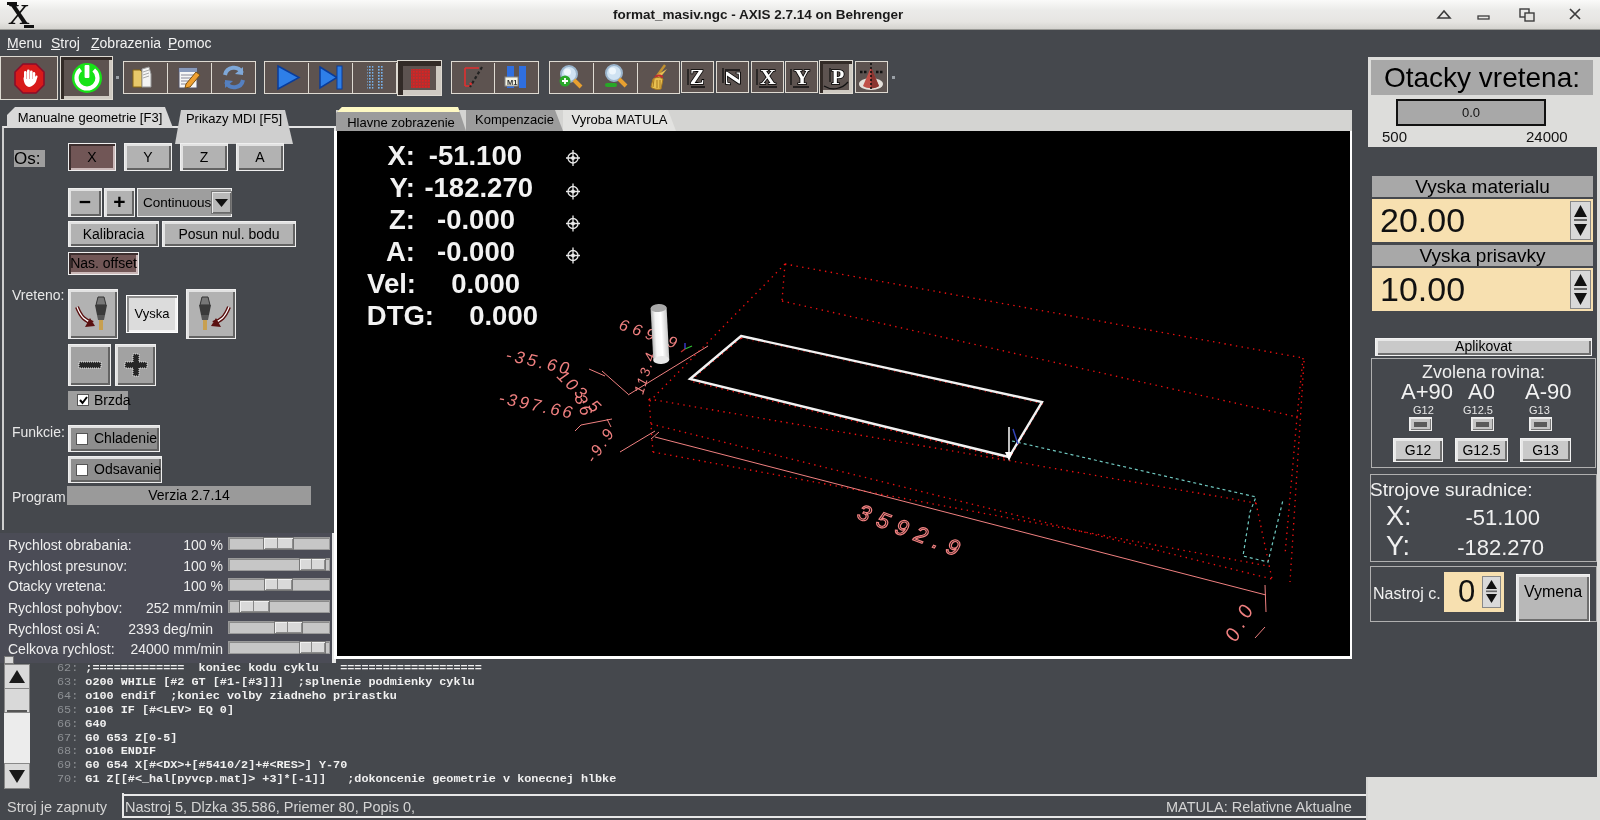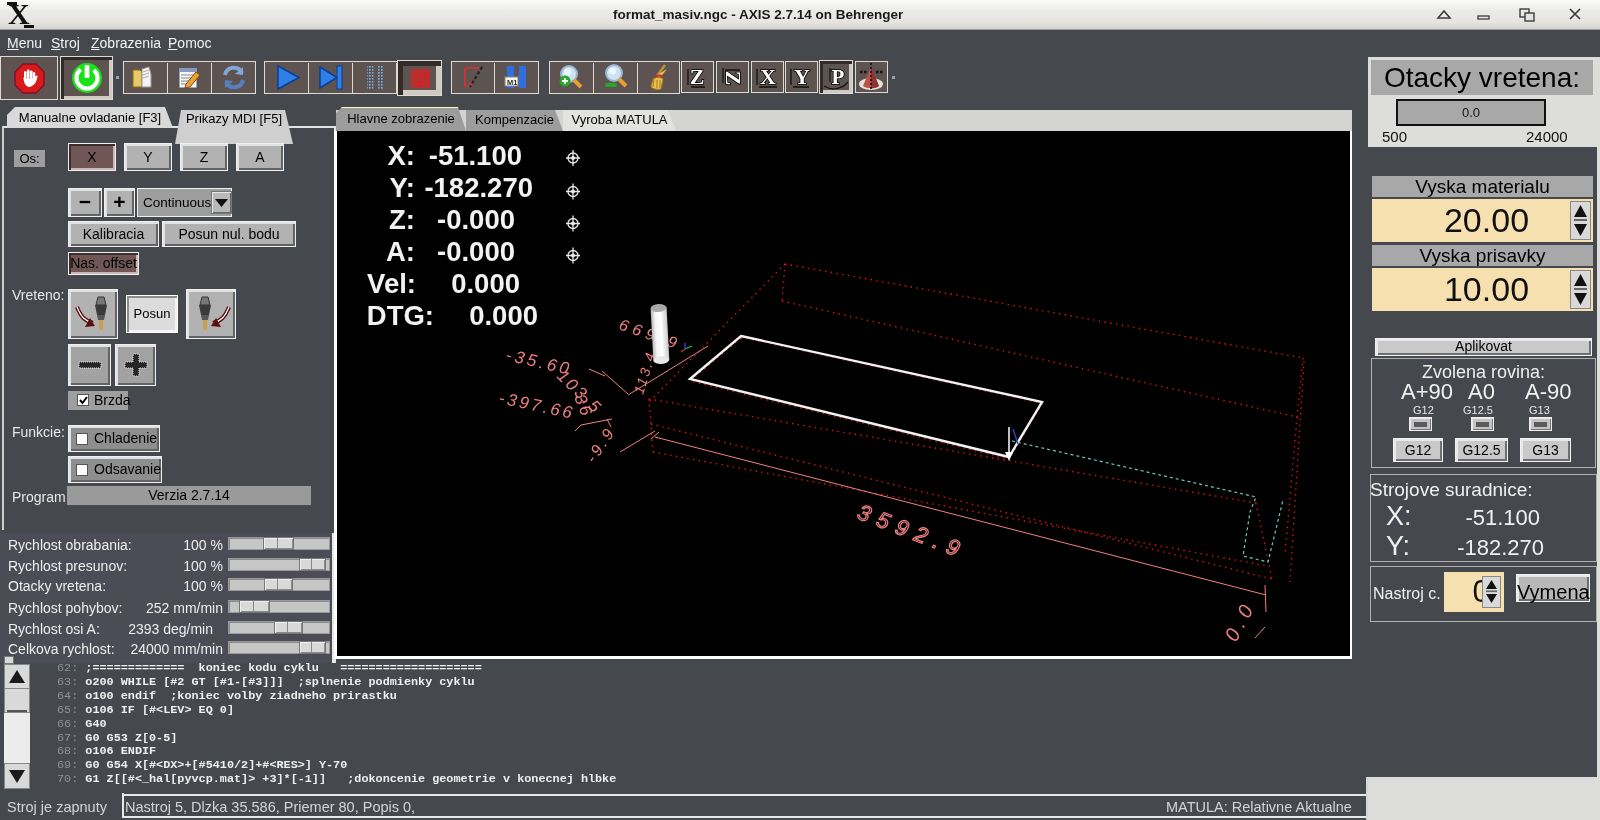--- a/index.html
+++ b/index.html
@@ -32,21 +32,21 @@
     color:#000; text-align:center; }
   .white-txt { color:#e8e8e8; font-size:14px; position:absolute; }
   .slider-row { position:absolute; color:#eeeeee; font-size:14px; }
   .trough { position:absolute; background:#c6c6c6; border:1px solid #9a9a9a;
     box-shadow: inset 1px 1px 0 #8a8a8a; height:13px; }
   .shandle { position:absolute; background:#d9d9d9; border:1px solid #777;
     box-shadow: inset 1px 1px 0 #f0f0f0, inset -1px -1px 0 #8c8c8c; height:13px; }
   
   #rpanel { left:1368px; top:57px; width:232px; height:763px; background:#dddddb; }
   .rp-dark { position:absolute; background:#45484d; }
-  .cream { position:absolute; background:#f7e0b0; color:#111;text-align:center; }
+  .cream { position:absolute; background:#f7e0b0; color:#111; }
   .gbtn { position:absolute; background:#c9c9c9; border:1px solid #f2f2f2;
     box-shadow: inset 2px 2px 0 #e8e8e8, inset -2px -2px 0 #6e6e6e;
     color:#000; text-align:center; }
   
   #gcode { left:57px; top:661px; width:1309px; height:132px; overflow:hidden;
     font-family:"Liberation Mono",monospace; font-size:11.8px; font-weight:bold; line-height:13.9px; color:#f0f0f0; white-space:pre; }
   #gcode .ln { color:#8d9094; font-weight:normal; }
 </style>
 </head>
 <body>
@@ -206,40 +206,40 @@
 <svg class="abs" style="left:855px;top:61px" width="33" height="33" viewBox="0 0 33 33">
   <ellipse cx="16" cy="23" rx="12" ry="6" fill="#e4e0da"></ellipse>
   <path d="M16 6 L24 25 C20 28 12 28 8 25 Z" fill="#c05048"></path>
   <path d="M16 6 L24 25 C22 26.5 19 27.5 16 27.6 Z" fill="#8a3530"></path>
   <path d="M16 2 V30" stroke="#111" stroke-width="1.6" stroke-dasharray="2 2"></path>
   <path d="M5 11 H12 M21 11 H28" stroke="#111" stroke-width="2.5" stroke-dasharray="2.5 1.5"></path>
 </svg>
 <div class="abs" style="left:892px;top:76px;width:3px;height:3px;background:#9aa0a6"></div>
 
 <div class="abs" style="left:2px;top:126px;width:334px;height:404px;border-left:2px solid #cfcfcf;border-right:2px solid #e8e8e8;border-top:2px solid #e4e4e4"></div>
-<div class="abs tab" style="left:7px;top:107px;width:166px;height:21px;background:#d9d9d9;line-height:21px;clip-path:polygon(8px 0,158px 0,166px 100%,166px 100%,0 100%,0 8px)">Manualne ovladanie [F3]</div>
+<div class="abs tab" style="left:7px;top:107px;width:166px;height:21px;background:#d9d9d9;line-height:21px;clip-path:polygon(8px 0,158px 0,166px 100%,166px 100%,0 100%,0 8px)">Manualne geometrie [F3]</div>
 <div class="abs tab" style="left:175px;top:110px;width:118px;height:34px;background:#cfcfcf;line-height:18px;clip-path:polygon(6px 0,110px 0,118px 100%,0 100%)">Prikazy MDI [F5]</div>
-<div class="abs chip" style="left:14px;top:150px;width:31px;height:17px;font-size:13px;text-align:center;line-height:17px">Os:</div>
+<div class="abs chip" style="left:14px;top:150px;width:31px;height:17px;font-size:17px;text-align:left;line-height:17px">Os:</div>
 <div class="abs btnp" style="left:68px;top:143px;width:48px;height:28px;font-size:14px;line-height:26px">X</div>
 <div class="abs btn3" style="left:124px;top:143px;width:48px;height:28px;font-size:14px;line-height:26px">Y</div>
 <div class="abs btn3" style="left:180px;top:143px;width:48px;height:28px;font-size:14px;line-height:26px">Z</div>
 <div class="abs btn3" style="left:236px;top:143px;width:48px;height:28px;font-size:14px;line-height:26px">A</div>
 <div class="abs btn3" style="left:68px;top:188px;width:34px;height:29px;font-size:21px;font-weight:bold;line-height:25px">−</div>
 <div class="abs btn3" style="left:104px;top:188px;width:31px;height:29px;font-size:21px;font-weight:bold;line-height:25px">+</div>
 <div class="abs" style="left:137px;top:188px;width:95px;height:29px;background:#9e9e9e;border:1px solid #f0f0f0;color:#000;font-size:13.5px;line-height:27px;text-align:left;padding-left:5px">Continuous</div>
 <div class="abs" style="left:211px;top:191px;width:21px;height:23px;background:#b9b9b9;border:1px solid #777;box-shadow:inset 1px 1px 0 #e8e8e8, inset -1px -1px 0 #6a6a6a"></div>
 <svg class="abs" style="left:214px;top:198px" width="15" height="10" viewBox="0 0 15 10">
     <polygon points="1,1 14,1 7.5,9" fill="#111"></polygon>
   </svg>
 <div class="abs btn3" style="left:68px;top:221px;width:91px;height:26px;font-size:14px;line-height:24px">Kalibracia</div>
 <div class="abs btn3" style="left:162px;top:221px;width:134px;height:26px;font-size:14px;line-height:24px">Posun nul. bodu</div>
 <div class="abs btnp" style="left:68px;top:252px;width:71px;height:23px;font-size:14px;line-height:21px">Nas. offset</div>
 <div class="abs white-txt" style="left:12px;top:287px">Vreteno:</div>
 <div class="abs btn3" style="left:68px;top:289px;width:50px;height:50px"></div>
-<div class="abs" style="left:126px;top:295px;width:52px;height:38px;background:#dcdcdc;border:1px solid #fff;box-shadow:inset 2px 2px 0 #8c8c8c, inset -2px -2px 0 #f4f4f4;color:#000;font-size:13px;line-height:36px;text-align:center">Posun</div>
+<div class="abs" style="left:126px;top:295px;width:52px;height:38px;background:#dcdcdc;border:1px solid #fff;box-shadow:inset 2px 2px 0 #8c8c8c, inset -2px -2px 0 #f4f4f4;color:#000;font-size:13px;line-height:36px;text-align:center">Vyska</div>
 <div class="abs btn3" style="left:186px;top:289px;width:50px;height:50px"></div>
 <svg class="abs" style="left:73px;top:293px" width="42" height="42" viewBox="0 0 42 42">
   <path d="M25 4 L31 4 L33 12 L23 12 Z" fill="#777" stroke="#333"></path>
   <path d="M22 12 L34 12 L32 22 L24 22 Z" fill="#3a3a3a"></path>
   <path d="M24 22 L32 22 L31 27 L25 27 Z" fill="#555"></path>
   <rect x="26" y="27" width="4" height="10" fill="#c8a050"></rect>
   <path d="M4 14 C8 24 12 28 20 30" fill="none" stroke="#5a1010" stroke-width="4"></path>
   <path d="M4 14 C8 24 12 28 20 30" fill="none" stroke="#fff" stroke-width="1.2"></path>
   <path d="M22 33 L12 34 L17 25 Z" fill="#5a1010"></path>
 </svg>
@@ -338,21 +338,21 @@
 <div class="abs" style="left:0;top:793px;width:1366px;height:27px;background:#45484d"></div>
 <div class="abs" style="left:124px;top:793.5px;width:1242px;height:2px;background:#e8e8e8"></div>
 <div class="abs" style="left:124px;top:816px;width:1242px;height:2px;background:#e8e8e8"></div>
 <div class="abs" style="left:122px;top:793px;width:2px;height:25px;background:#e8e8e8"></div>
 <div class="abs" style="left:7px;top:799px;font-size:14.5px;color:#d4d4d4">Stroj je zapnuty</div>
 <div class="abs" style="left:125px;top:799px;font-size:14.5px;color:#d4d4d4">Nastroj 5, Dlzka 35.586, Priemer 80, Popis 0,</div>
 <div class="abs" style="left:1166px;top:799px;font-size:14.5px;color:#d4d4d4">MATULA: Relativne Aktualne</div>
 <div class="abs" style="left:1366px;top:777px;width:234px;height:43px;background:#d6d6d4"></div>
 
 <div class="abs" style="left:336px;top:110px;width:1016px;height:21px;background:#d4d4d2"></div>
-<div class="abs tab" style="left:336px;top:107px;width:130px;height:24px;background:#9c9c9c;line-height:22px;clip-path:polygon(6px 0,122px 0,130px 100%,0 100%,0 6px);border-top:1px solid #fef9c3">Hlavne zobrazenie</div>
+<div class="abs tab" style="left:336px;top:107px;width:130px;height:24px;background:#9c9c9c;line-height:22px;clip-path:polygon(6px 0,122px 0,130px 100%,0 100%,0 6px);border-top:5px solid #fef9c3">Hlavne zobrazenie</div>
 <div class="abs tab" style="left:466px;top:110px;width:97px;height:21px;background:#9c9c9c;line-height:20px;clip-path:polygon(0 0,89px 0,97px 100%,0 100%)">Kompenzacie</div>
 <div class="abs tab" style="left:563px;top:110px;width:113px;height:21px;background:#e2e2e0;line-height:20px;clip-path:polygon(0 0,105px 0,113px 100%,0 100%)">Vyroba MATULA</div>
 
 <div class="abs" style="left:334px;top:131px;width:1018px;height:528px;background:#fff"></div>
 <div class="abs" style="left:337px;top:131px;width:1013px;height:525px;background:#000"></div>
 <svg class="abs" style="left:337px;top:131px" width="1013" height="525" viewBox="0 0 1013 525">
   <g fill="#f2f2f2" font-family="Liberation Sans" font-size="27.5" font-weight="bold">
     <text x="78" y="34" text-anchor="end">X:</text>
       <text x="185" y="34" text-anchor="end">-51.100</text>
     <text x="78" y="66" text-anchor="end">Y:</text>
@@ -496,13 +496,13 @@
 <div class="abs" style="left:1440px;top:535px;width:104px;text-align:right;font-size:22px;color:#f0f0f0">-182.270</div>
 <div class="abs" style="left:1370px;top:566px;width:227px;height:56px;border:1px solid #b0b0b0"></div>
 <div class="abs" style="left:1373px;top:585px;font-size:16px;color:#f0f0f0">Nastroj c.</div>
 <div class="cream" style="left:1444px;top:572px;width:60px;height:40px;font-size:31px;line-height:39px;padding-left:14px">0</div>
 <div class="abs" style="left:1482px;top:576px;width:19px;height:32px;background:#d9d9d9;border:1px solid #888"></div>
 <svg class="abs" style="left:1484px;top:578px" width="15" height="28" viewBox="0 0 15 28">
   <polygon points="7.5,2 13,11 2,11" fill="#111"></polygon>
     <rect x="2" y="12.5" width="11" height="1.6" fill="#666"></rect>
   <polygon points="2,16 13,16 7.5,25" fill="#111"></polygon>
 </svg>
-<div class="abs gbtn" style="left:1516px;top:574px;width:74px;height:28px;font-size:20px;line-height:34px;background:#b8b8b8">Vymena</div>
+<div class="abs gbtn" style="left:1516px;top:574px;width:74px;height:48px;font-size:16px;line-height:34px;background:#b8b8b8">Vymena</div>
 
 </body></html>

